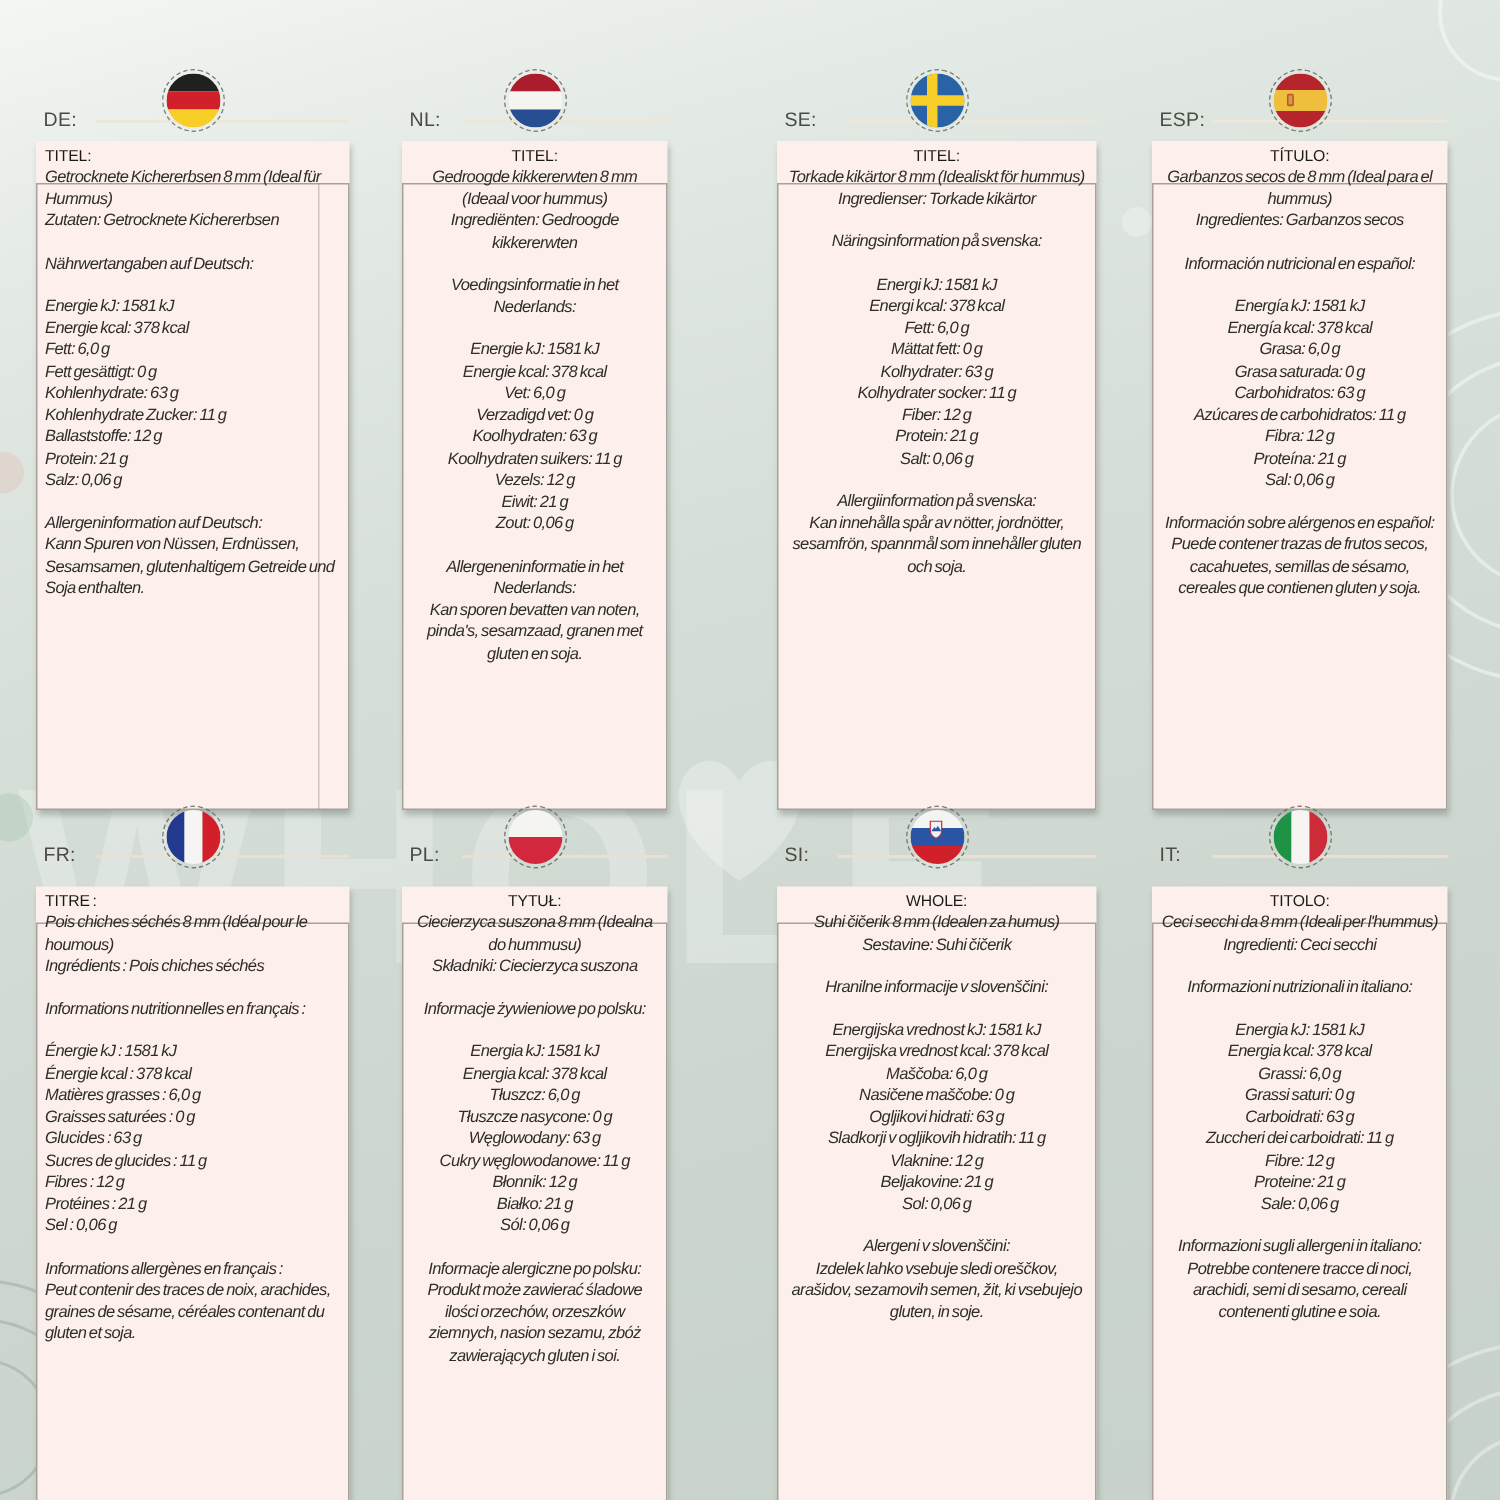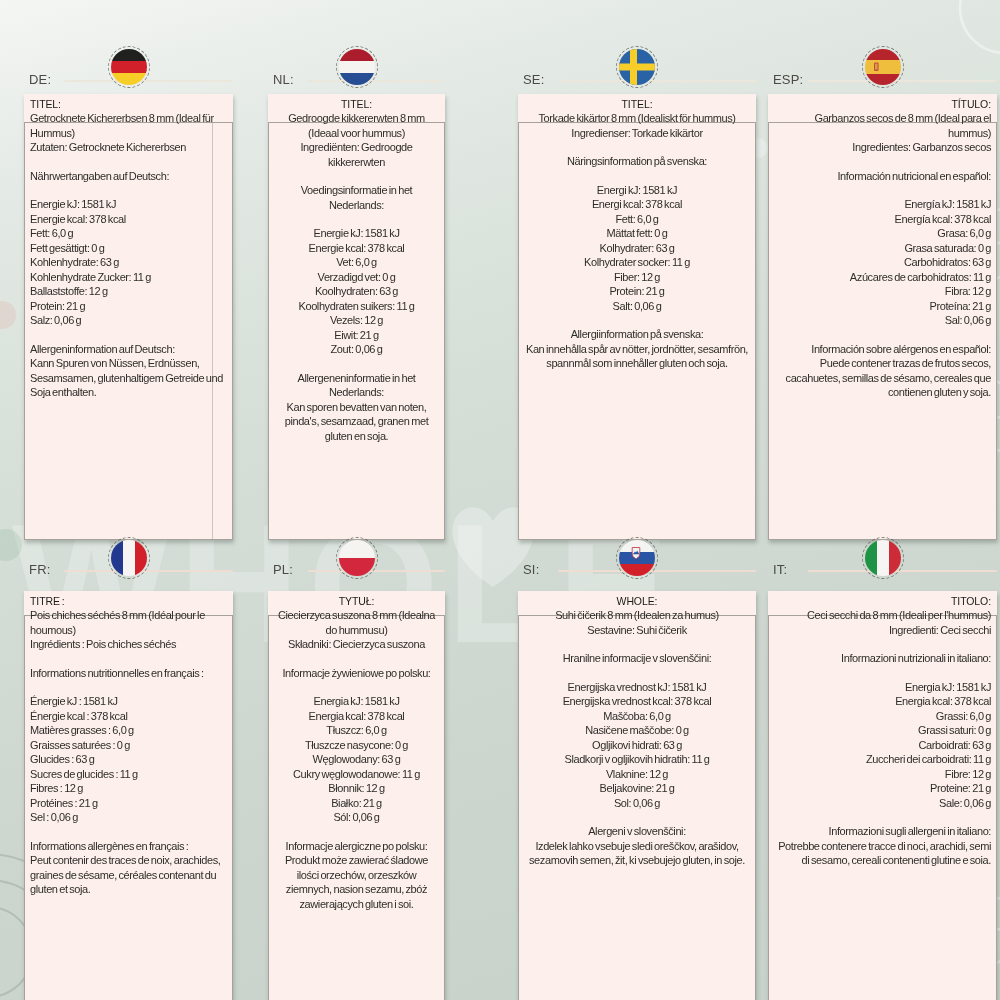--- a/index.html
+++ b/index.html
@@ -10,22 +10,22 @@
   }
   #page{
     position:relative;width:1000px;height:1000px;overflow:hidden;
     background:linear-gradient(165deg,#f4f6f4 0%,#e4eae5 15%,#d5ded7 40%,#ccd6cf 70%,#c7d2ca 100%);
   }
   #decor{position:absolute;inset:0;z-index:0;}
   
   .panel{position:absolute;z-index:1;margin-top:36px;}
   .c1{left:24px;width:209px}
   .c2{left:268px;width:177px}
-  .c3{left:518px;width:238px}
-  .c4{left:768px;width:229px}
+  .c3{left:518px;width:213px}
+  .c4{left:768px;width:197px}
   .row1{top:0;height:504px}
   .row2{top:500px;height:493px}
   .phead{position:absolute;left:0;right:0;top:0;}
   .row1 .phead{height:58px}
   .row2 .phead{height:55px}
   .pcode{position:absolute;left:5px;font-size:13px;color:#4b4a45;letter-spacing:.2px;}
   .row1 .pcode{top:36px}
   .row2 .pcode{top:26px}
   .pline{position:absolute;left:40px;right:0;height:2px;border-radius:1px;}
   .row1 .pline{top:44px;background:#ebe7da}
@@ -42,25 +42,25 @@
     padding:4px 6px 0;color:#2e2d2a;
     font-size:11px;line-height:14.5px;letter-spacing:-.4px;word-spacing:-1px;
   }
   .row1 .card{top:58px}
   .row2 .card{top:55px}
   .card::before{content:"";position:absolute;left:0;right:0;bottom:0;border:1px solid #a7a19b;pointer-events:none;}
   .row1 .card::before{top:28px}
   .row2 .card::before{top:24px}
   .artifact{position:absolute;top:28px;bottom:0;right:20px;width:1px;background:rgba(150,144,138,.45);}
   .tlabel{font-weight:normal;font-size:10.5px;line-height:13px;letter-spacing:-.1px;color:#1a1a18;}
-  .ptitle,.ping,.psect,.pnut,.palg{position:relative;}
+  .ptitle,.ping,.psect,.pnut,.palg{position:relative;font-style:italic;}
   .psect{margin-top:14px}
   .pnut{margin-top:14px;white-space:pre-line}
   .al-center .card{text-align:center}
-  .al-right .card{text-align:right}
+  .al-right .card{text-align:center}
 </style>
 </head>
 <body>
 
 <div id="page">
 
   <svg id="decor" width="1000" height="1000" viewBox="0 0 1000 1000" aria-hidden="true">
     <text x="12" y="642" font-size="168" font-weight="bold" letter-spacing="8" fill="rgba(255,255,255,0.26)">WHOLE</text>
     <path d="M455 545 c-12 -34 22 -52 38 -24 c16 -28 50 -10 38 24 c-8 24 -38 42 -38 42 c0 0 -30 -18 -38 -42 z" fill="rgba(255,255,255,0.30)"></path>
     <g fill="none" stroke="rgba(255,255,255,0.45)" stroke-width="2.5">

